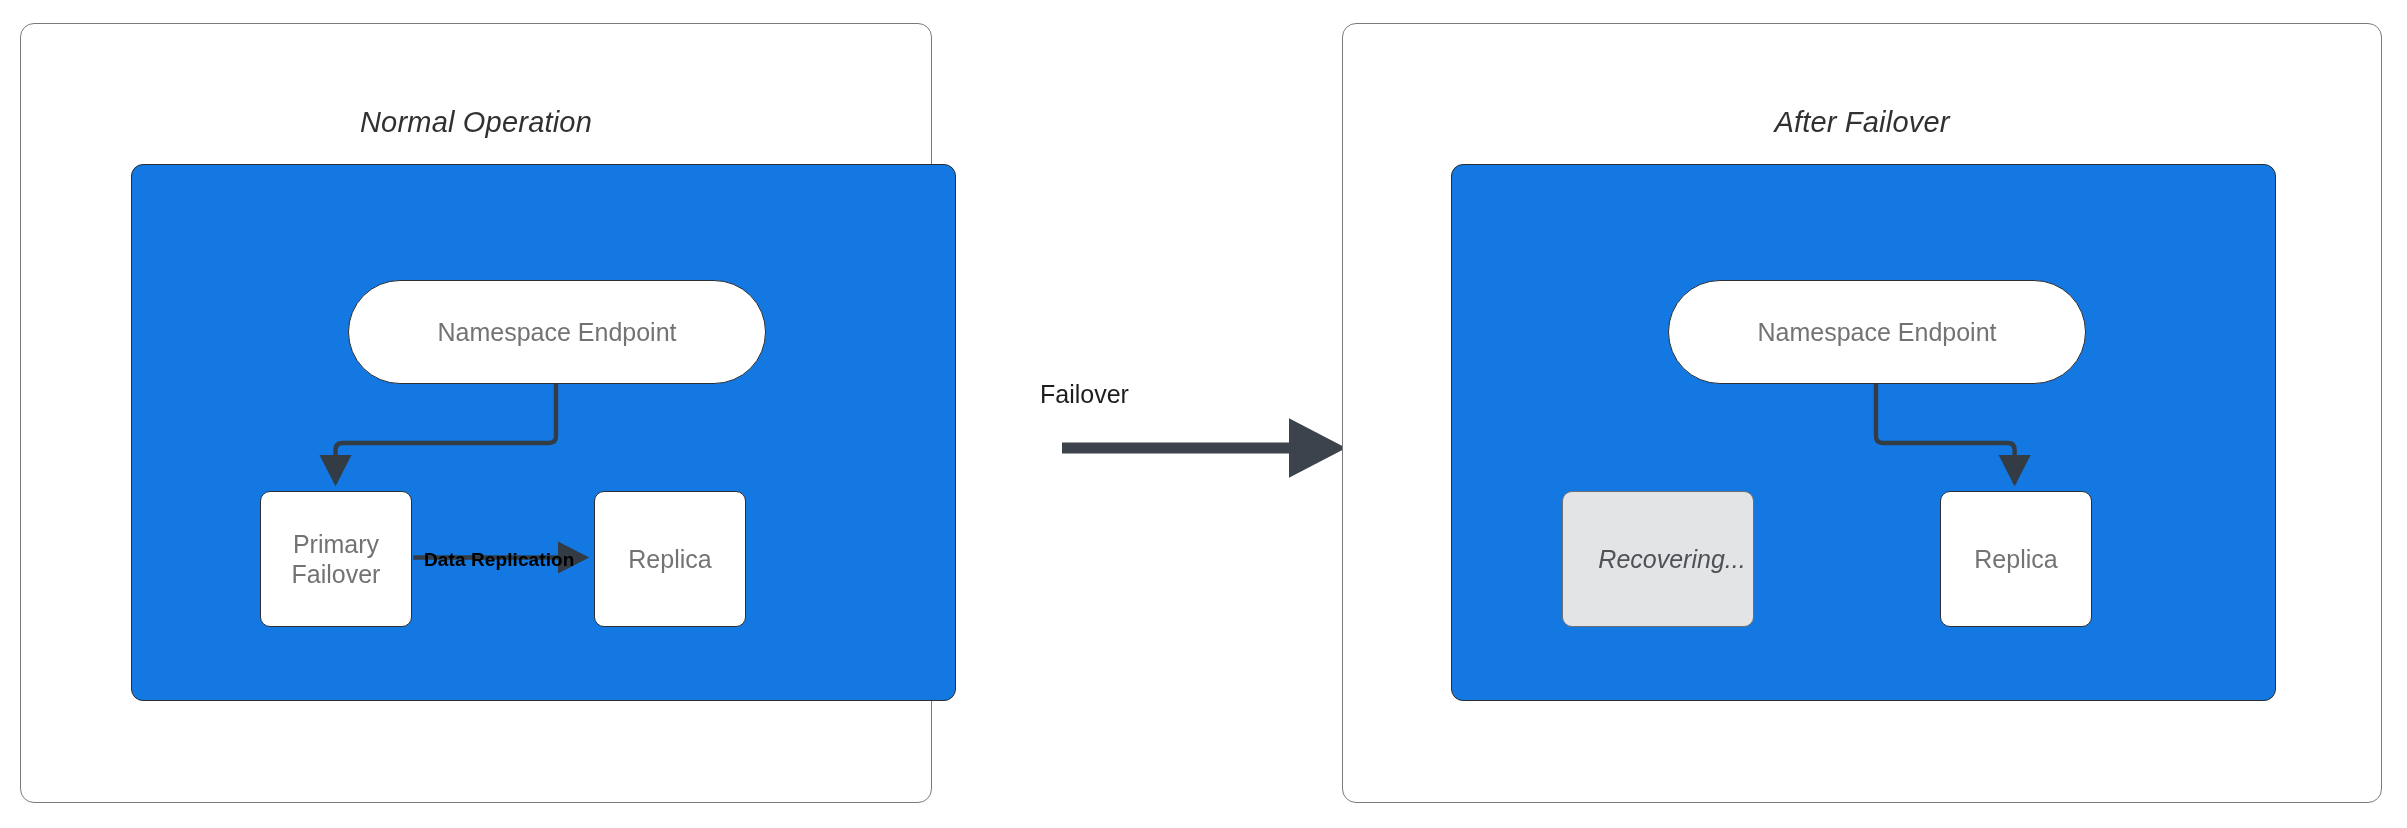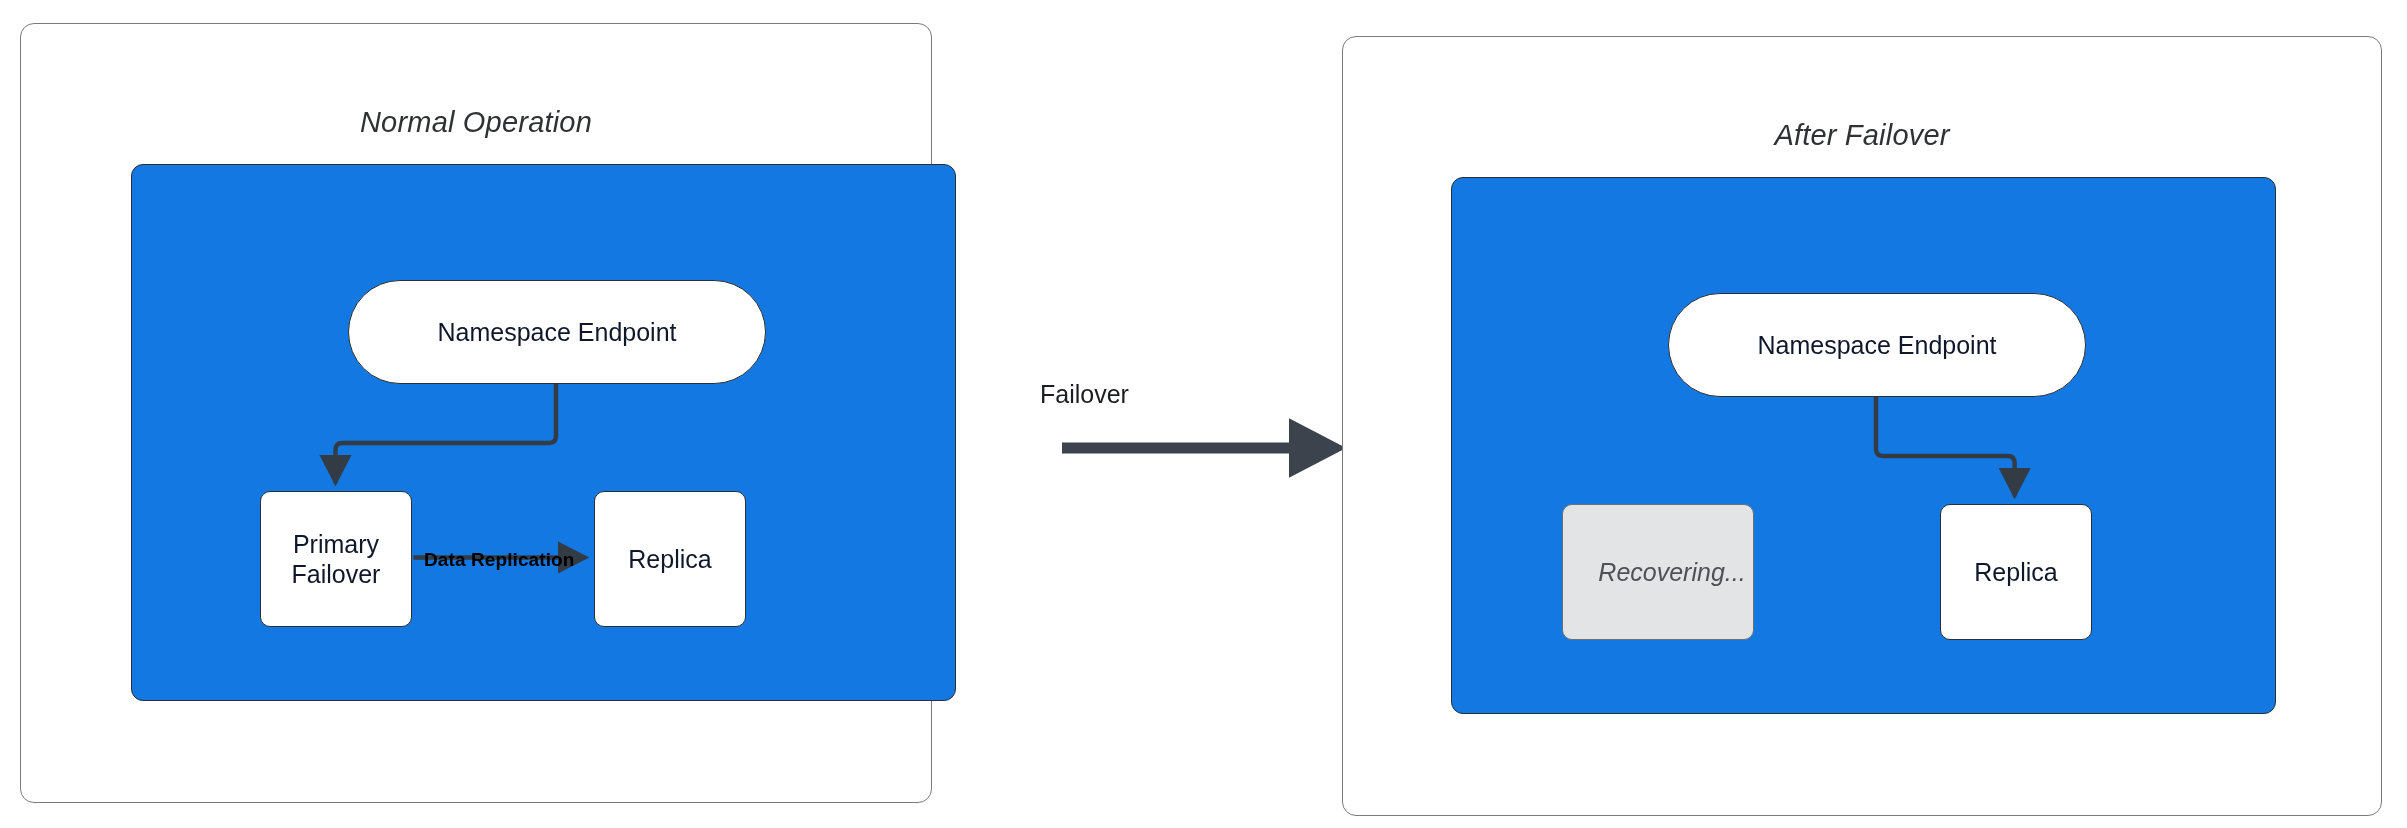--- a/index.html
+++ b/index.html
@@ -15,21 +15,21 @@
 
   
   .panel{
     position:absolute;
     background:#ffffff;
     border:1.6px solid #7b7b7b;
     border-radius:14px;
     box-sizing:border-box;
   }
   #panel-normal{left:20px;top:23px;width:912px;height:780px;}
-  #panel-failover{left:1342px;top:36px;width:1040px;height:780px;}
+  #panel-failover{left:1342px;top:23px;width:1040px;height:780px;}
 
   .panel-title{
     position:absolute;
     left:0;right:0;
     top:82px;
     text-align:center;
     font-size:29px;
     font-style:italic;
     color:#2f3132;
     letter-spacing:0.2px;
@@ -48,21 +48,21 @@
   #blue-failover{left:108px;top:140px;width:825px;height:537px;}
 
   
   .node{
     position:absolute;
     box-sizing:border-box;
     display:flex;
     align-items:center;
     justify-content:center;
     text-align:center;
-    color:#0f172a;
+    color:#737373;
     font-size:25px;
     line-height:1.22;
     border:1.8px solid #2b2f33;
     background:#ffffff;
     z-index:4;
   }
   .node.stadium{border-radius:54px;}
   .node.rect{border-radius:10px;}
   .node.ghost{
     background:#e2e4e6;

